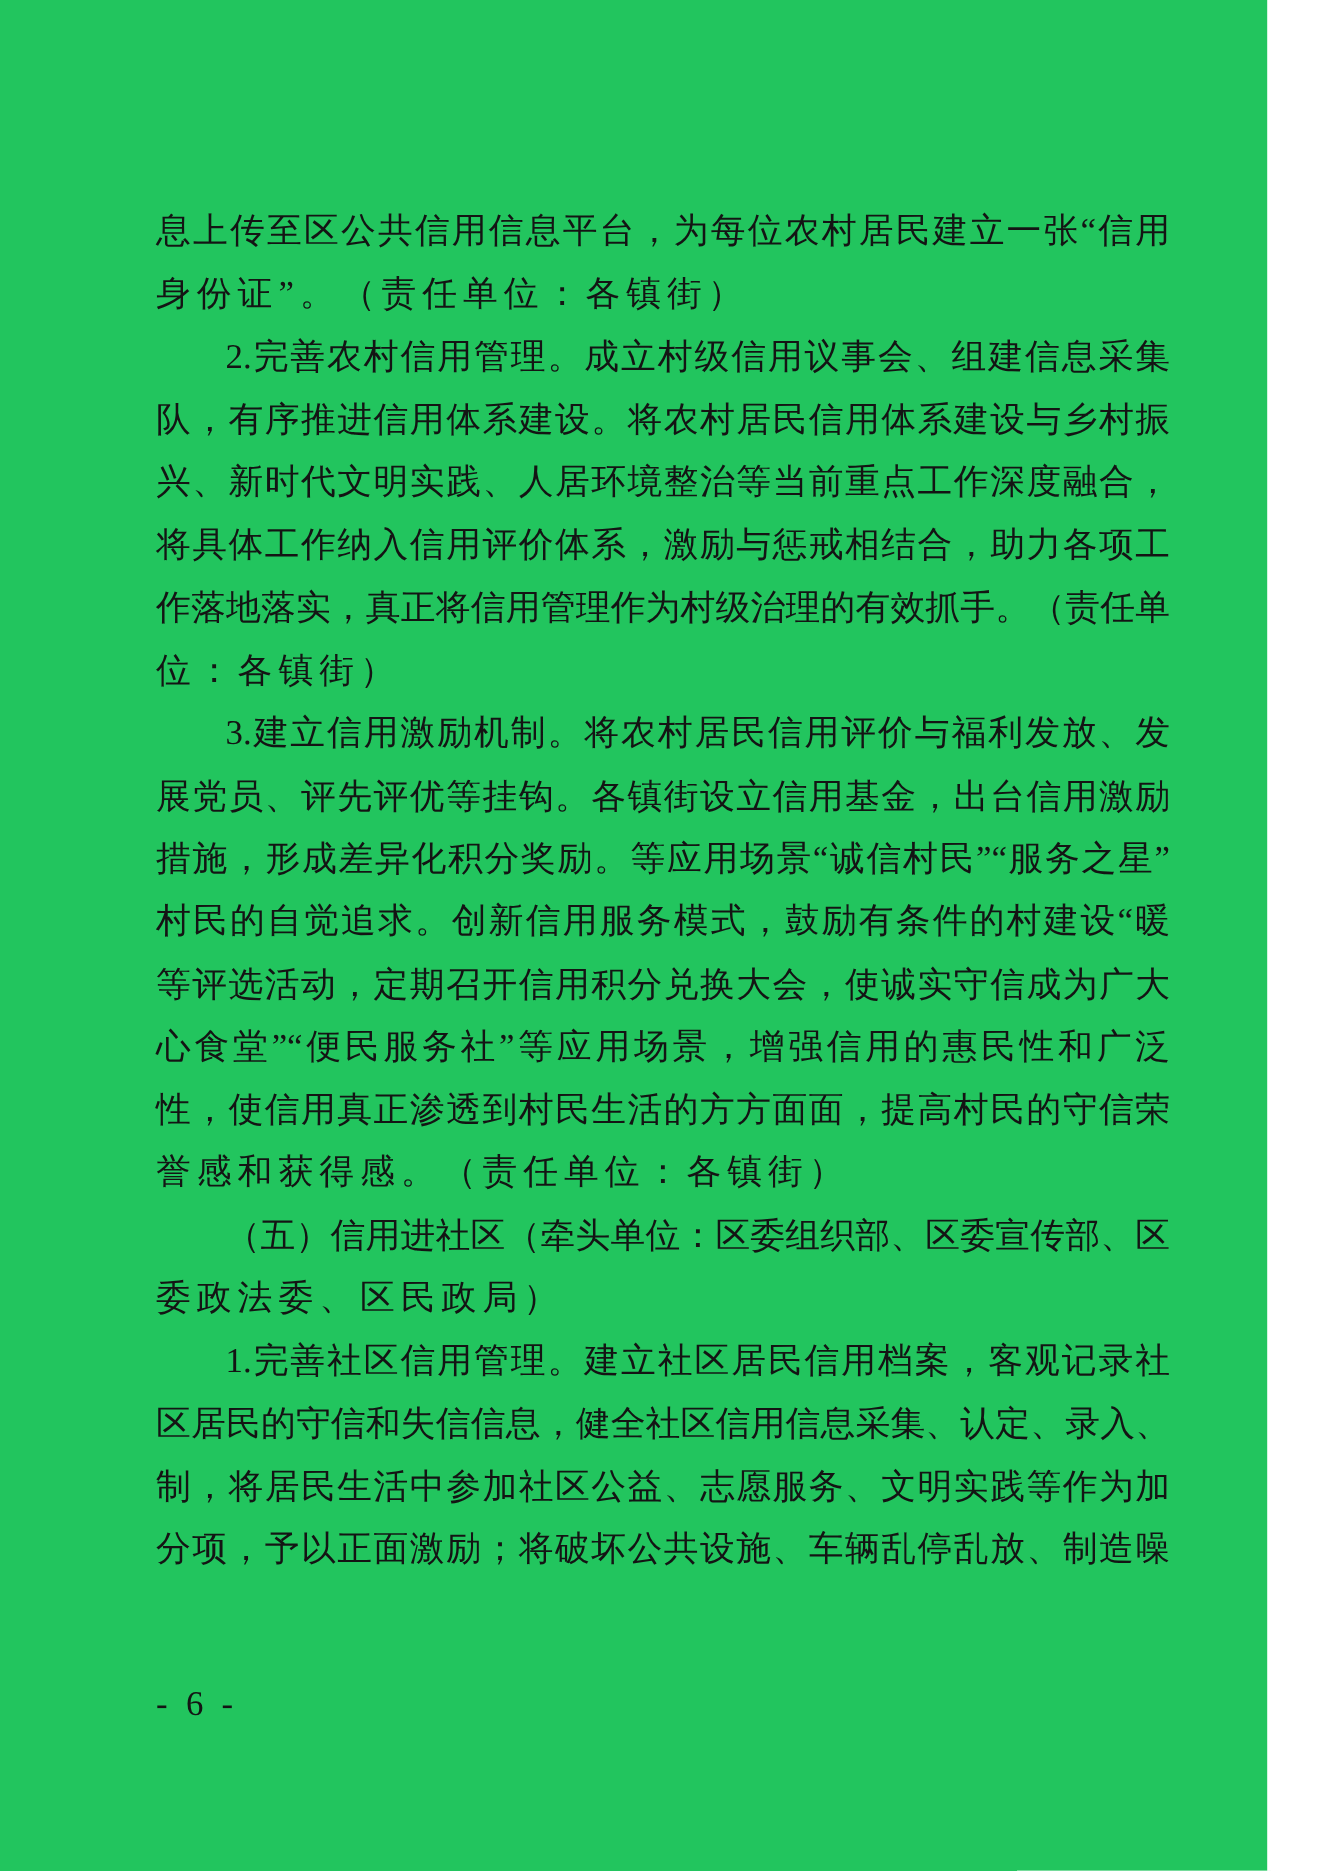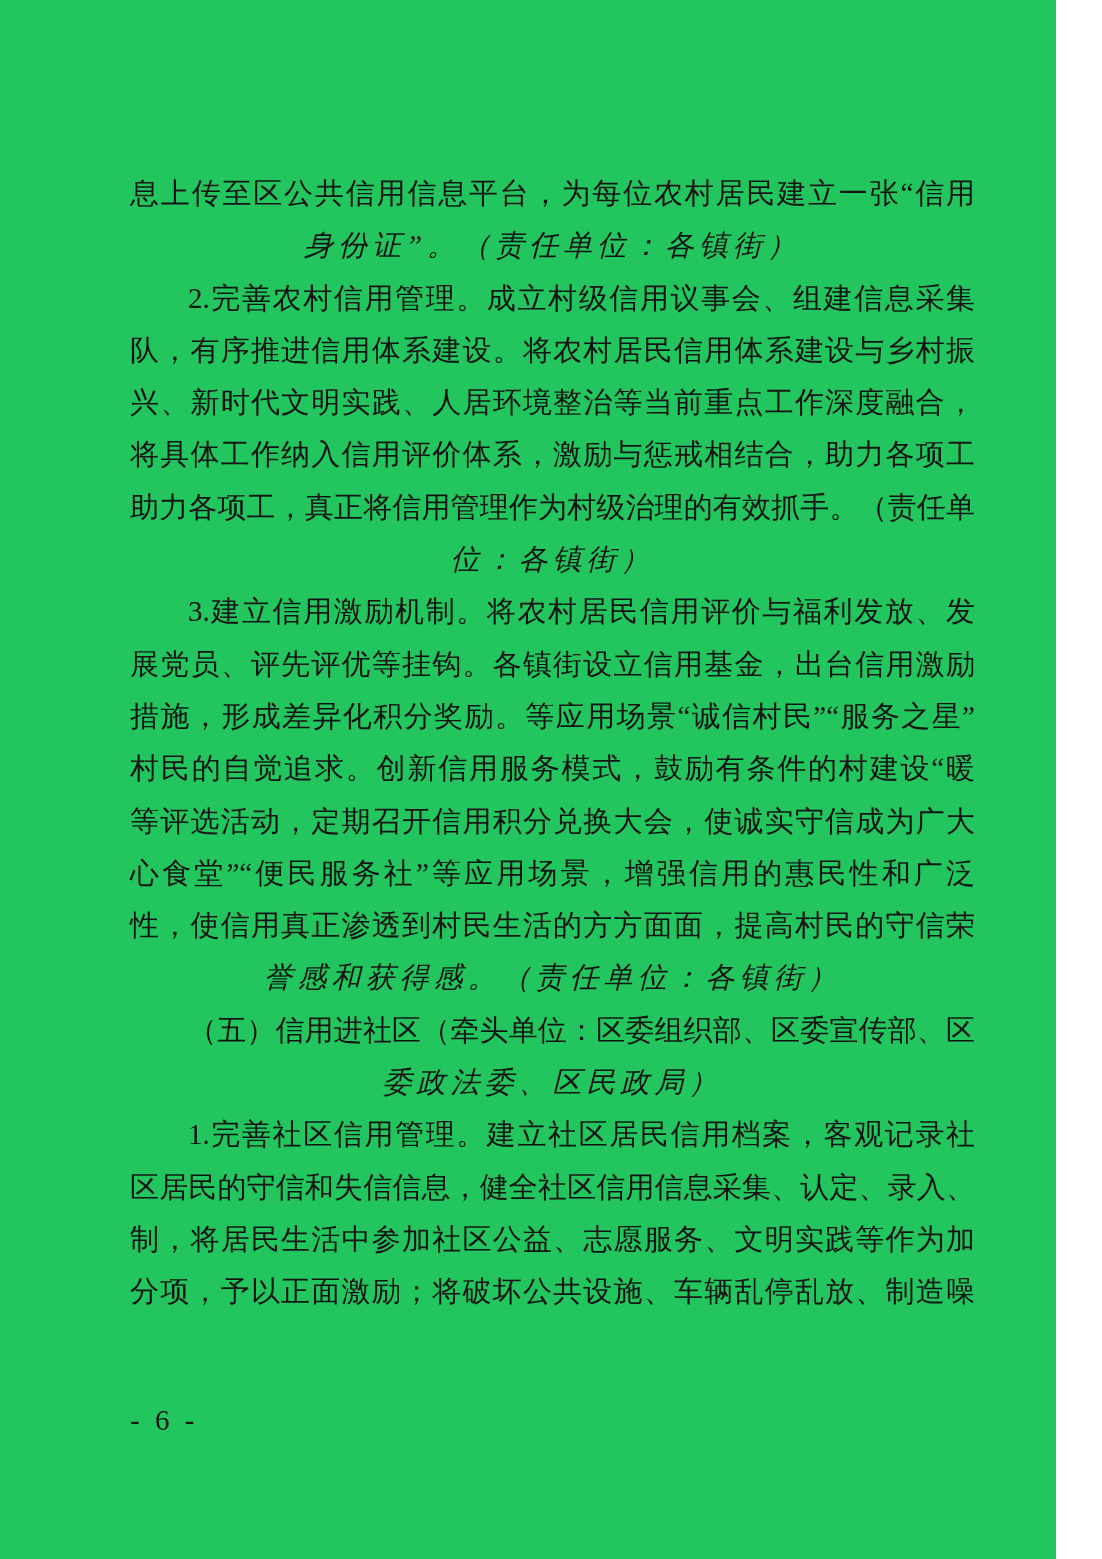--- a/index.html
+++ b/index.html
@@ -28,23 +28,22 @@
     height: 52.3px;
     white-space: normal;
     overflow: visible;
   }
   .line.fill {
     text-align: justify;
     text-align-last: justify;
     -moz-text-align-last: justify;
   }
   .line.left {
-    text-align: center;
+    text-align: left;
     letter-spacing: 5px;
-    font-style: italic;
   }
   .line.indent {
     text-indent: 58px;
   }
   .seg.bold {
     font-weight: normal;
   }
   .page-number {
     position: absolute;
     left: 130px;
@@ -58,21 +57,21 @@
 <body>
 
 <div class="page">
   <div class="text-block">
       <div class="line fill"><span class="seg">息上传至区公共信用信息平台，为每位农村居民建立一张“信用</span></div>
       <div class="line left"><span class="seg">身份证”。（责任单位：各镇街）</span></div>
       <div class="line fill indent"><span class="seg bold">2.完善农村信用管理。</span><span class="seg">成立村级信用议事会、组建信息采集</span></div>
       <div class="line fill"><span class="seg">队，有序推进信用体系建设。将农村居民信用体系建设与乡村振</span></div>
       <div class="line fill"><span class="seg">兴、新时代文明实践、人居环境整治等当前重点工作深度融合，</span></div>
       <div class="line fill"><span class="seg">将具体工作纳入信用评价体系，激励与惩戒相结合，助力各项工</span></div>
-      <div class="line fill"><span class="seg">助力各项工，真正将信用管理作为村级治理的有效抓手。（责任单</span></div>
+      <div class="line fill"><span class="seg">作落地落实，真正将信用管理作为村级治理的有效抓手。（责任单</span></div>
       <div class="line left"><span class="seg">位：各镇街）</span></div>
       <div class="line fill indent"><span class="seg bold">3.建立信用激励机制。</span><span class="seg">将农村居民信用评价与福利发放、发</span></div>
       <div class="line fill"><span class="seg">展党员、评先评优等挂钩。各镇街设立信用基金，出台信用激励</span></div>
       <div class="line fill"><span class="seg">措施，形成差异化积分奖励。等应用场景“诚信村民”“服务之星”</span></div>
       <div class="line fill"><span class="seg">村民的自觉追求。创新信用服务模式，鼓励有条件的村建设“暖</span></div>
       <div class="line fill"><span class="seg">等评选活动，定期召开信用积分兑换大会，使诚实守信成为广大</span></div>
       <div class="line fill"><span class="seg">心食堂”“便民服务社”等应用场景，增强信用的惠民性和广泛</span></div>
       <div class="line fill"><span class="seg">性，使信用真正渗透到村民生活的方方面面，提高村民的守信荣</span></div>
       <div class="line left"><span class="seg">誉感和获得感。（责任单位：各镇街）</span></div>
       <div class="line fill indent"><span class="seg">（五）信用进社区（牵头单位：区委组织部、区委宣传部、区</span></div>

